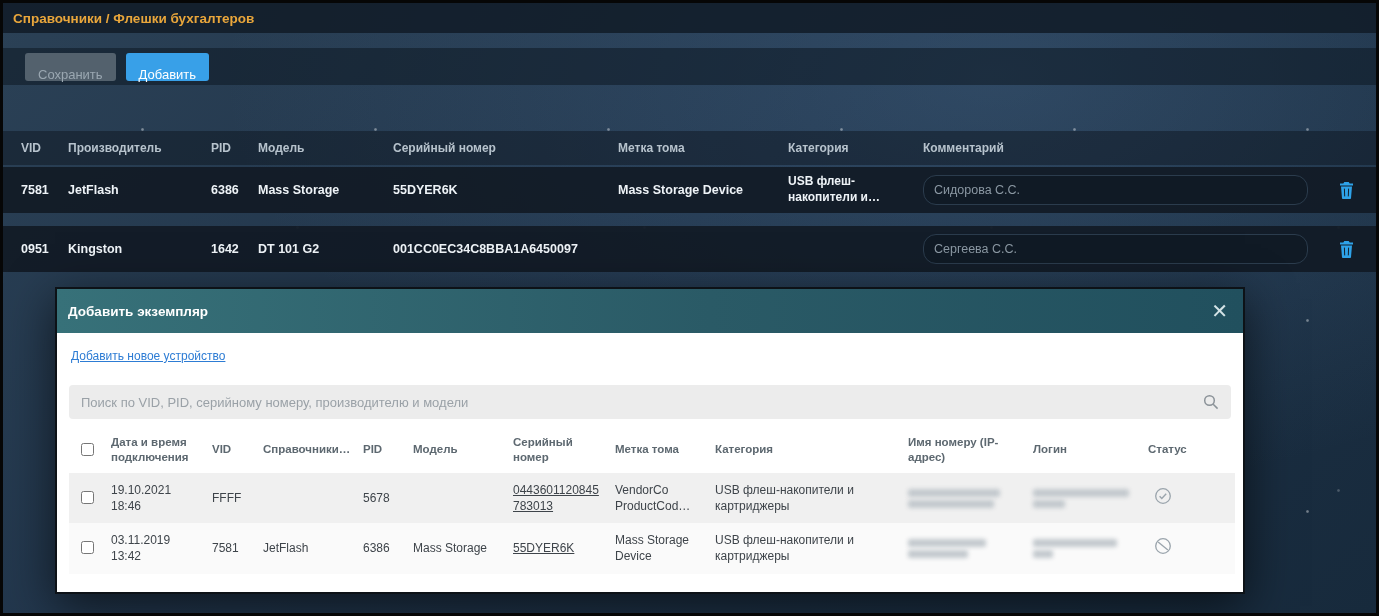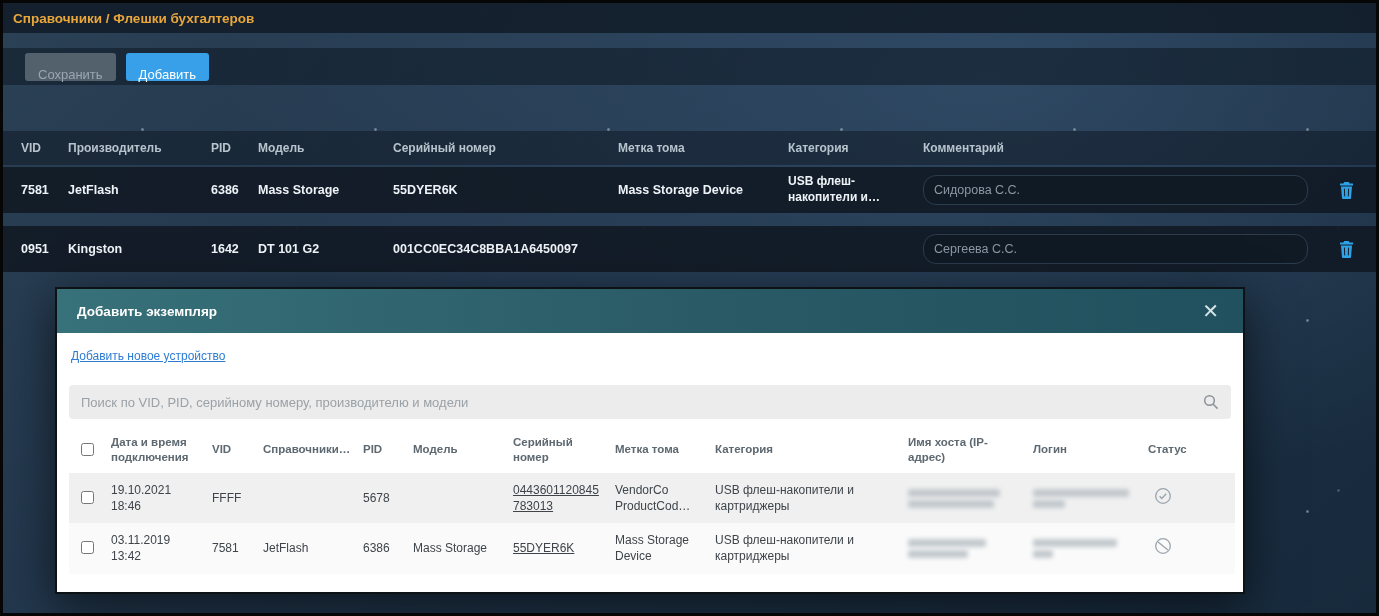--- a/index.html
+++ b/index.html
@@ -34,21 +34,21 @@
   .grid { display: grid; grid-template-columns: 47px 143px 47px 135px 225px 170px 135px 1fr 40px; padding: 0 10px; align-items: center; }
   .grid > * { padding-left: 8px; }
   .thead { margin-top: 46px; height: 34px; background: rgba(10,18,27,.45); color: #b7c3cd; font-size: 12px; font-weight: 700; }
   .mrow { margin-top: 2px; min-height: 46px; background: rgba(17,26,37,.92); color: #eef3f7; font-size: 12.5px; font-weight: 700; margin-bottom: 13px; line-height: 1.3; }
   .cell-cat { font-size: 12px; }
   .comment-input { width: calc(100% - 18px); height: 30px; background: #101a25; border: 1px solid #2b3c4d; border-radius: 13px; color: #8b98a3; padding: 0 10px; font-size: 12.5px; font-family: inherit; }
   .icon-btn { background: none; border: none; cursor: pointer; padding: 2px; display: flex; align-items: center; justify-content: center; }
 
   
   .modal { position: absolute; left: 52px; top: 284px; width: 1190px; height: 307px; background: #ffffff; border: 2px solid #0d1217; box-shadow: 0 12px 45px rgba(0,0,0,.6); }
-  .modal-header { height: 44px; background: linear-gradient(90deg, #377179 0%, #2a5a66 55%, #21505e 100%); display: flex; align-items: center; padding: 0 20px; color: #fff; font-size: 13.5px; font-weight: 700; }
+  .modal-header { height: 44px; background: linear-gradient(90deg, #377179 0%, #2a5a66 55%, #21505e 100%); display: flex; align-items: center; padding: 0 11px; color: #fff; font-size: 13.5px; font-weight: 700; }
   .modal-close { margin-left: auto; color: #d5e4e7; font-size: 20px; line-height: 1; cursor: pointer; background: none; border: none; font-family: inherit; padding: 2px 4px; }
   .modal-body { padding: 8px 12px 0 12px; }
   .add-link { display: inline-block; margin: 8px 2px 8px 2px; color: #2d7cd4; font-size: 12px; text-decoration: underline; cursor: pointer; text-align: right; }
   .searchbox { position: relative; margin-top: 14px; height: 34px; background: #ececec; border-radius: 4px; }
   .searchbox input { width: 100%; height: 100%; background: transparent; border: none; outline: none; padding: 0 42px 0 12px; font-size: 13px; color: #0369a1; font-family: inherit; }
   .searchbox input::placeholder { color: #9aa1a7; }
   .search-icon { position: absolute; right: 12px; top: 9px; }
 
   .mtable { width: 100%; margin-top: 10px; border-collapse: collapse; table-layout: fixed; }
   .mtable th { color: #5d6870; font-size: 11.5px; font-weight: 700; text-align: left; padding: 6px 8px 8px 8px; vertical-align: middle; line-height: 1.3; }
@@ -163,21 +163,21 @@
           <tr>
             <th><input type="checkbox" class="cb" style=""></th>
             <th>Дата и время подключения</th>
             <th>VID</th>
             <th>Справочники…</th>
             <th>PID</th>
             <th>Модель</th>
             <th>Серийный номер</th>
             <th>Метка тома</th>
             <th>Категория</th>
-            <th>Имя хоста (IP-адрес)</th>
+            <th>Имя номеру (IP-адрес)</th>
             <th>Логин</th>
             <th>Статус</th>
           </tr>
         </thead>
         <tbody>
           <tr class="row-a">
             <td><input type="checkbox" class="cb" style=""></td>
             <td>19.10.2021 18:46</td>
             <td>FFFF</td>
             <td></td>

